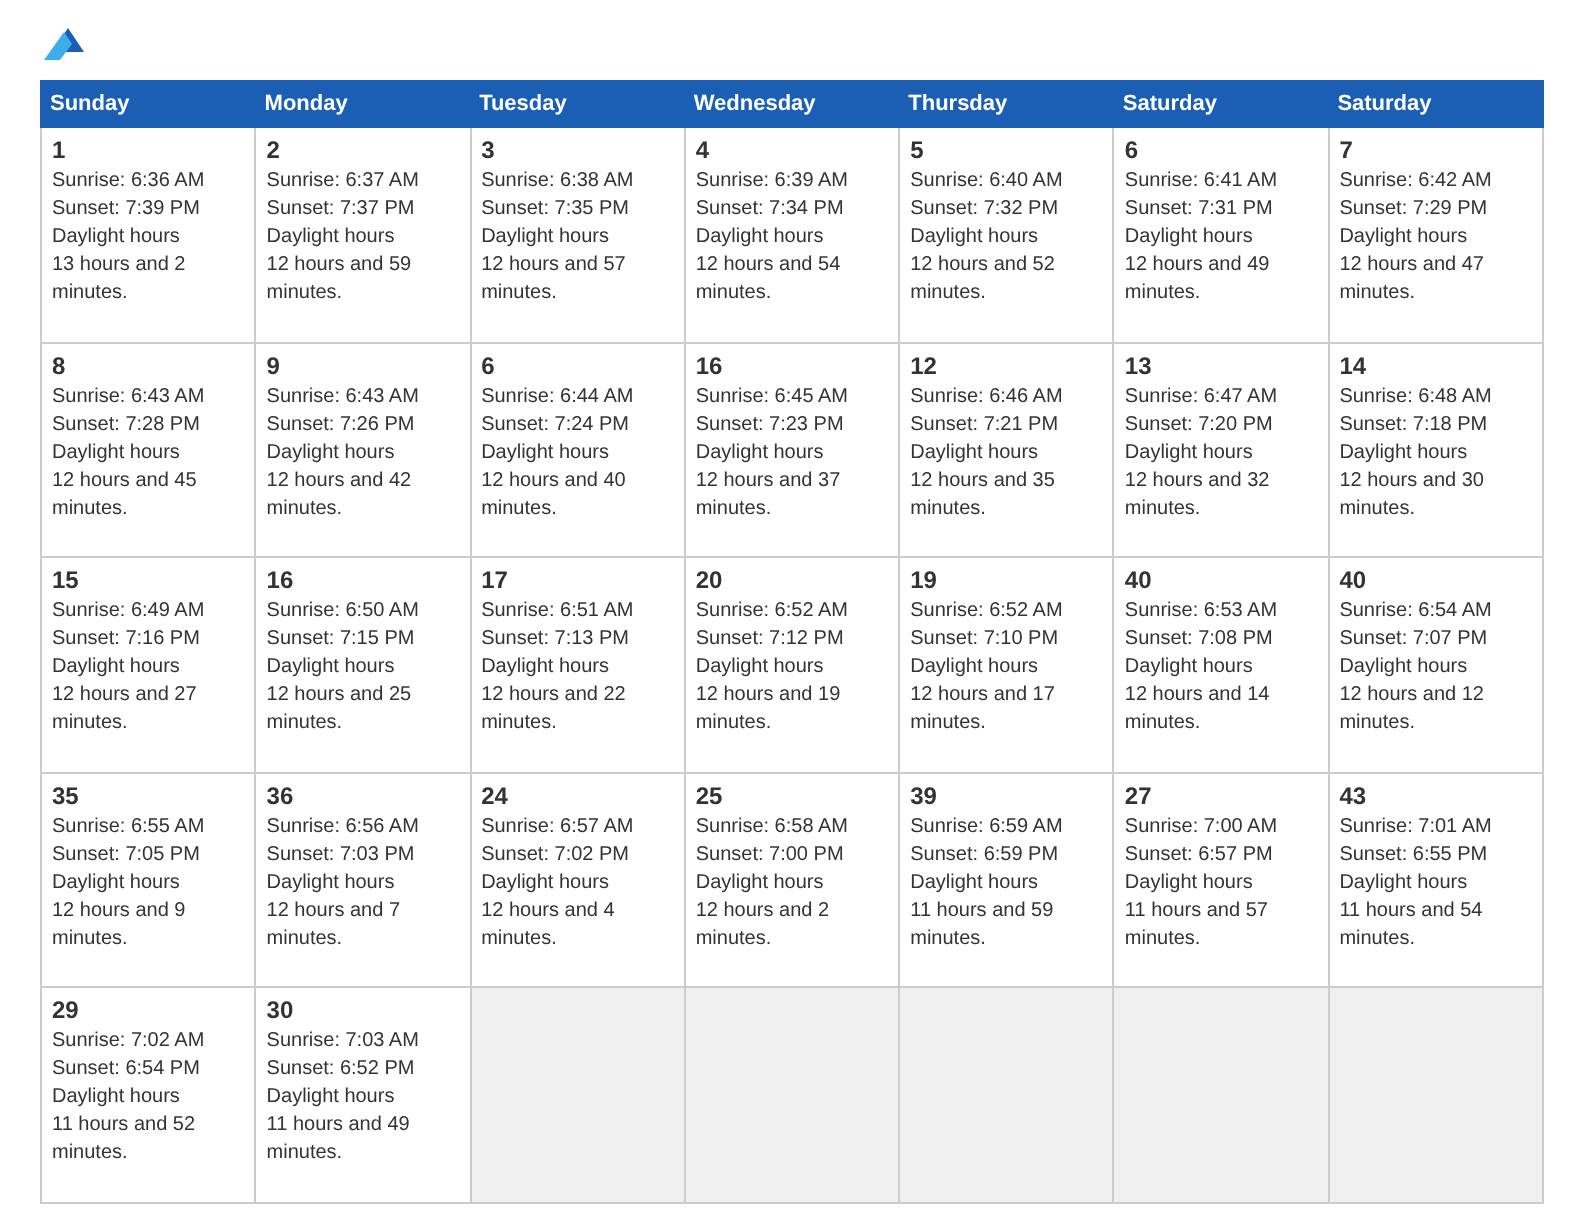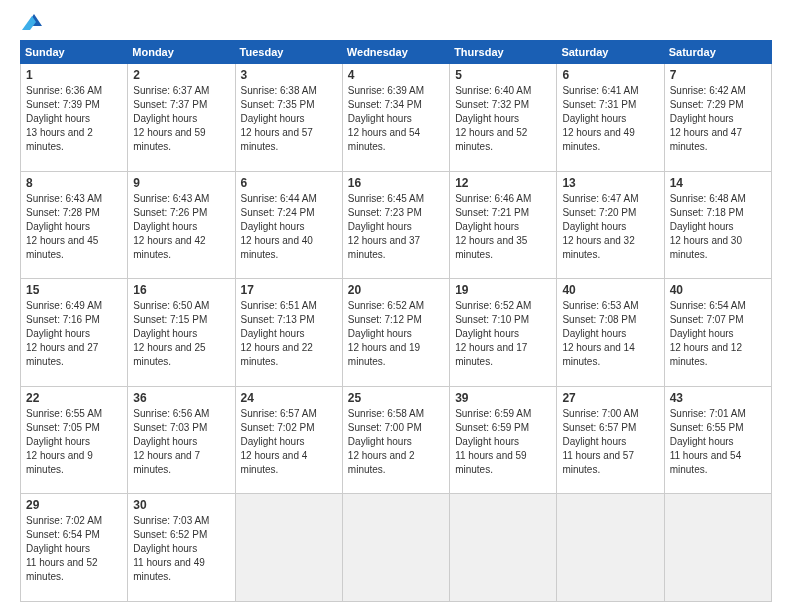--- a/index.html
+++ b/index.html
@@ -209,21 +209,21 @@
           <span class="day-num">40</span>
           <span class="day-info">Sunrise: 6:53 AM<br>Sunset: 7:08 PM<br>Daylight hours<br>12 hours and 14 minutes.</span>
         </td>
           <td>
           <span class="day-num">40</span>
           <span class="day-info">Sunrise: 6:54 AM<br>Sunset: 7:07 PM<br>Daylight hours<br>12 hours and 12 minutes.</span>
         </td>
         </tr>
         <tr>
           <td>
-          <span class="day-num">22</span>
+          <span class="day-num">35</span>
           <span class="day-info">Sunrise: 6:55 AM<br>Sunset: 7:05 PM<br>Daylight hours<br>12 hours and 9 minutes.</span>
         </td>
           <td>
           <span class="day-num">36</span>
           <span class="day-info">Sunrise: 6:56 AM<br>Sunset: 7:03 PM<br>Daylight hours<br>12 hours and 7 minutes.</span>
         </td>
           <td>
           <span class="day-num">24</span>
           <span class="day-info">Sunrise: 6:57 AM<br>Sunset: 7:02 PM<br>Daylight hours<br>12 hours and 4 minutes.</span>
         </td>

